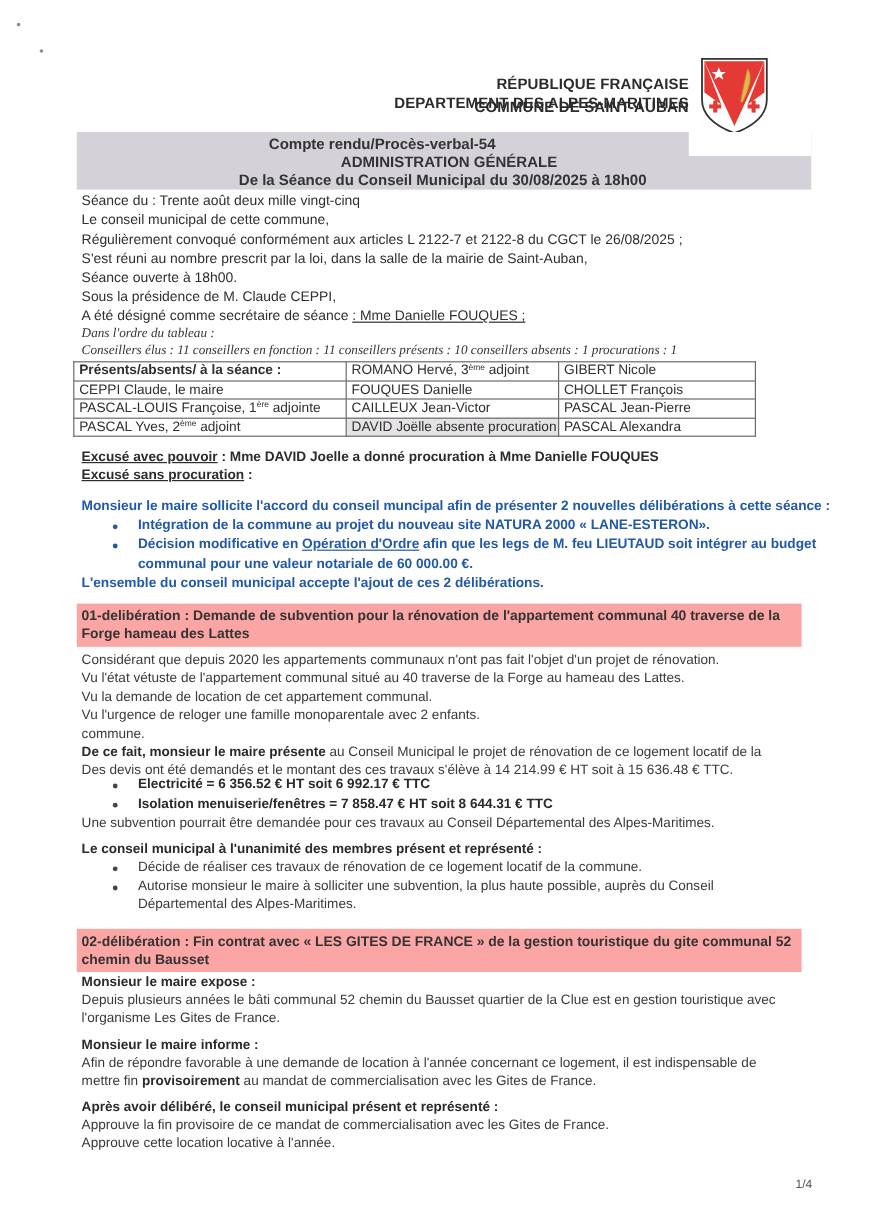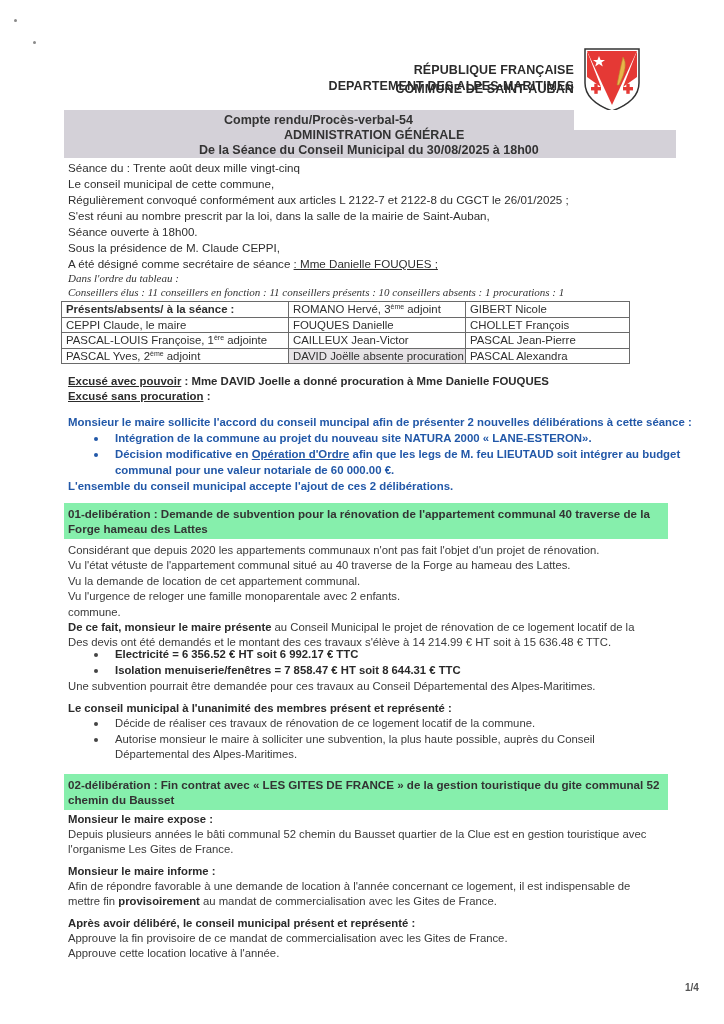--- a/index.html
+++ b/index.html
@@ -33,26 +33,26 @@
     sup { font-size: 7px; line-height: 0; vertical-align: 4px; }
 
     .excuse { position: absolute; left: 68px; font-size: 11.4px; font-weight: bold; color: #2c2c2c; white-space: nowrap; }
 
     
     .blue { color: #2258a8; font-weight: bold; font-size: 11.4px; }
     .blue-line { position: absolute; white-space: nowrap; }
     .bullet { position: absolute; width: 4px; height: 4px; border-radius: 50%; }
 
     
-    .sec-head { position: absolute; left: 64px; width: 596px; background: #86efac; font-weight: bold; font-size: 11.6px; color: #333; padding: 3px 4px 3px 4px; line-height: 15px; }
+    .sec-head { position: absolute; left: 64px; width: 596px; background: #fca5a5; font-weight: bold; font-size: 11.6px; color: #333; padding: 3px 4px 3px 4px; line-height: 15px; }
 
     .body-text { position: absolute; left: 68px; font-size: 11.3px; line-height: 15.4px; color: #3a3a3a; }
     .body-text div { white-space: nowrap; }
     .b { font-weight: bold; color: #2a2a2a; }
-    .page-num { position: absolute; left: 685px; top: 982px; font-size: 10px; color: #555; font-weight: bold; }
+    .page-num { position: absolute; left: 663px; top: 982px; font-size: 10px; color: #555; font-weight: normal; }
   </style>
 </head>
 <body>
 
 <div class="speck" style="left:14px; top:19px;"></div>
 <div class="speck" style="left:33px; top:41px;"></div>
 
 <div class="hdr-line" style="top:63px;">RÉPUBLIQUE FRANÇAISE</div>
 <div class="hdr-line" style="top:79px;">DEPARTEMENT DES ALPES-MARITIMES</div>
 <div class="hdr-line" style="top:82px;">COMMUNE DE SAINT-AUBAN</div>
@@ -76,21 +76,21 @@
 
 <div class="title-box"></div>
 <div class="title-box-top2"></div>
 <div class="title-line" style="left:224px; top:113px;">Compte rendu/Procès-verbal-54</div>
 <div class="title-line" style="left:284px; top:128px;text-align:center;">ADMINISTRATION GÉNÉRALE</div>
 <div class="title-line" style="left:199px; top:143px;">De la Séance du Conseil Municipal du 30/08/2025 à 18h00</div>
 
 <div class="intro">
   <div>Séance du : Trente août deux mille vingt-cinq</div>
   <div>Le conseil municipal de cette commune,</div>
-  <div>Régulièrement convoqué conformément aux articles L 2122-7 et 2122-8 du CGCT le 26/01/2025 ;</div>
+  <div>Régulièrement convoqué conformément aux articles L 2122-7 et 2122-8 du CGCT le 26/08/2025 ;</div>
   <div>S'est réuni au nombre prescrit par la loi, dans la salle de la mairie de Saint-Auban,</div>
   <div>Séance ouverte à 18h00.</div>
   <div>Sous la présidence de M. Claude CEPPI,</div>
   <div><span>A été désigné comme secrétaire de séance </span><span class="u">: Mme Danielle FOUQUES ;</span></div>
 </div>
 
 <div class="italic-note" style="top:272px;">Dans l'ordre du tableau :</div>
 <div class="italic-note" style="top:286px;">Conseillers élus : 11 conseillers en fonction : 11 conseillers présents : 10 conseillers absents : 1 procurations : 1</div>
 
 <table class="att">

